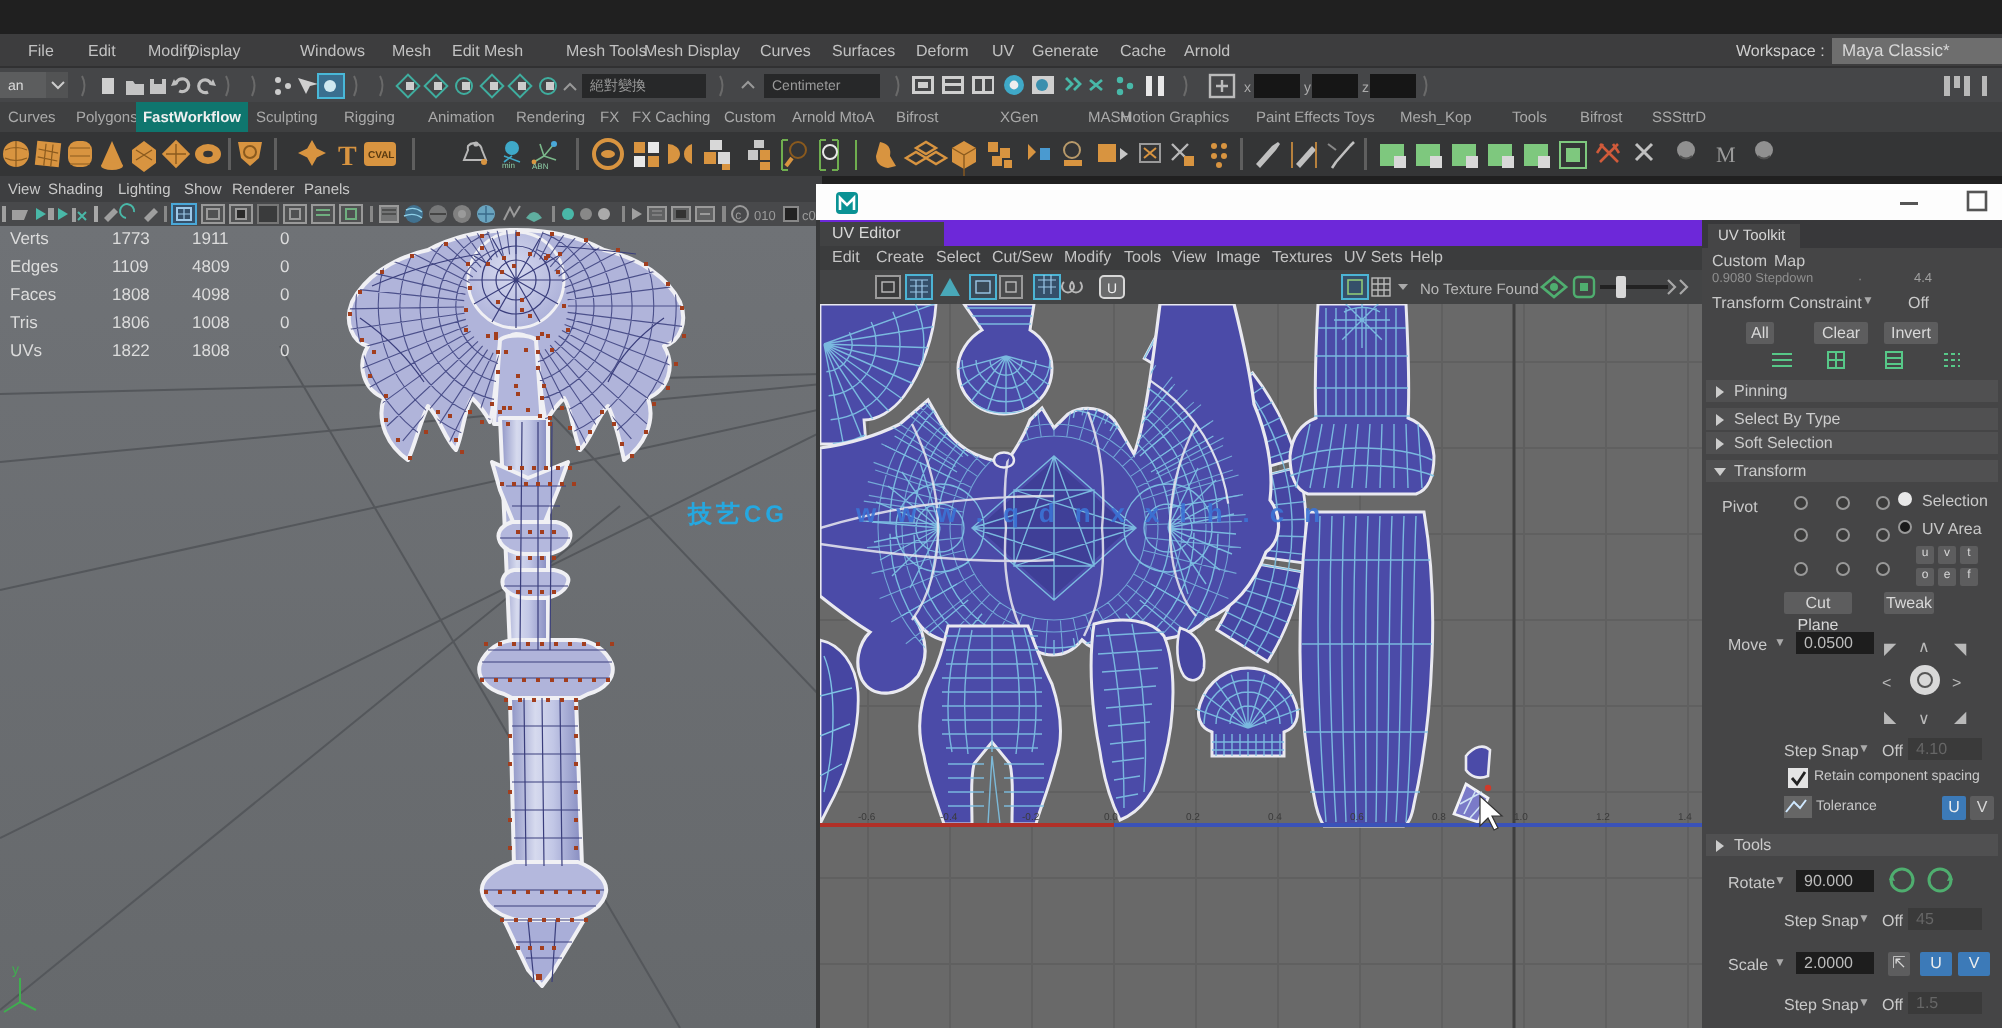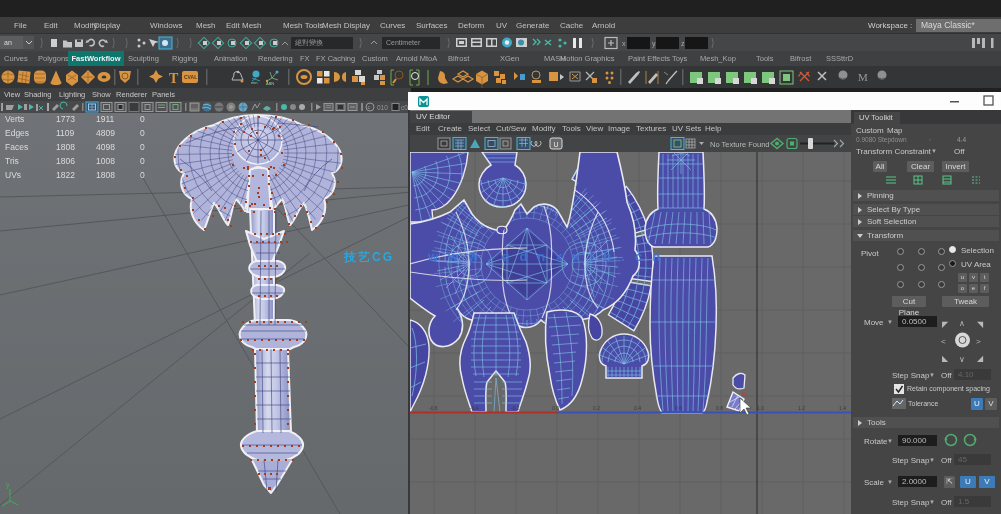--- a/index.html
+++ b/index.html
@@ -22,21 +22,21 @@
 #panelmenu span{position:absolute;top:0}
 #paneliconbar{left:0;top:101px;width:411px;height:12px;background:#48494b}
 
 #viewport{left:0;top:113px;width:411px;height:401px;background:linear-gradient(#6f7276,#66696c);overflow:hidden}
 #hud{position:absolute;left:0;top:0;color:#dcdcdc;font-size:8.5px}
 #hud div{position:absolute}
 #wm1{position:absolute;left:344px;top:136px;color:#25a8e0;font-size:12px;font-weight:bold;letter-spacing:2px}
 
 #uvwin{left:408px;top:92px;width:593px;height:422px;background:#373839}
 #uvtitle{position:absolute;left:0;top:0;width:593px;height:18px;background:#fdfdfd}
-#uvtab{position:absolute;left:2px;top:18px;width:443px;height:13px;background:#737373}
+#uvtab{position:absolute;left:2px;top:18px;width:443px;height:13px;background:#6d28d9}
 #uvtab .t{position:absolute;left:0px;top:1px;width:62px;height:12px;background:#414243;color:#d8d8d8;font-size:8px;line-height:12px;padding-left:6px}
 #uvmenu{position:absolute;left:2px;top:31px;width:443px;height:12px;background:#3b3c3d;color:#c4c4c4;font-size:8px;line-height:12px}
 #uvmenu span{position:absolute;top:0}
 #uvtoolbar{position:absolute;left:2px;top:43px;width:443px;height:17px;background:#434445}
 #uvcanvas{position:absolute;left:2px;top:60px;width:441px;height:362px;background:#696969;overflow:hidden}
 #wm2{position:absolute;left:18px;top:97px;color:#3b74d6;font-size:13px;letter-spacing:10px;opacity:.9;font-weight:bold}
 
 #uvpanel{position:absolute;left:443px;top:18px;width:150px;height:404px;background:#454546;color:#c2c2c2;font-size:8px}
 #uvpanel .sect{position:absolute;left:2px;width:146px;height:11px;background:#505051;color:#cccccc;line-height:11px;padding-left:14px}
 #uvpanel .sect:before{content:"";position:absolute;left:5px;top:3px;border-left:4px solid #ccc;border-top:3px solid transparent;border-bottom:3px solid transparent}
@@ -659,21 +659,21 @@
         <div class="lbl" style="left:110px;top:136px;color:#c9c9c9">Selection</div>
       <div class="radio" style="left:98px;top:150px;background:#1a1a1a"></div>
         <div class="lbl" style="left:110px;top:150px;color:#c9c9c9">UV Area</div>
       <div class="btn" style="left:107px;top:163px;width:9px;height:9px;font-size:6px;line-height:9px">u</div>
       <div class="btn" style="left:118px;top:163px;width:9px;height:9px;font-size:6px;line-height:9px">v</div>
       <div class="btn" style="left:129px;top:163px;width:9px;height:9px;font-size:6px;line-height:9px">t</div>
       <div class="btn" style="left:107px;top:174px;width:9px;height:9px;font-size:6px;line-height:9px">o</div>
       <div class="btn" style="left:118px;top:174px;width:9px;height:9px;font-size:6px;line-height:9px">e</div>
       <div class="btn" style="left:129px;top:174px;width:9px;height:9px;font-size:6px;line-height:9px">f</div>
       <div class="btn" style="left:41px;top:186px;width:34px;height:11px;line-height:11px">Cut Plane</div>
-      <div class="btn" style="left:91px;top:186px;width:47px;height:11px;line-height:11px">Tweak</div>
+      <div class="btn" style="left:91px;top:186px;width:25px;height:11px;line-height:11px">Tweak</div>
       <div class="lbl" style="left:13px;top:208px;color:#c9c9c9">Move</div>
       <div class="lbl" style="left:36px;top:209px;color:#aaa;font-size:6px">▼</div>
       <div class="inp" style="left:47px;top:206px;width:39px;height:11px;line-height:11px">0.0500</div>
       <svg class="abs" style="left:88px;top:206px" width="60" height="50">
         <g fill="#b9b9b9" font-size="8" font-family="Liberation Sans,sans-serif">
           <text x="3" y="11">◤</text>
             <text x="20" y="10">∧</text>
             <text x="38" y="11">◥</text>
           <text x="2" y="28">&lt;</text>
             <text x="37" y="28">&gt;</text>

